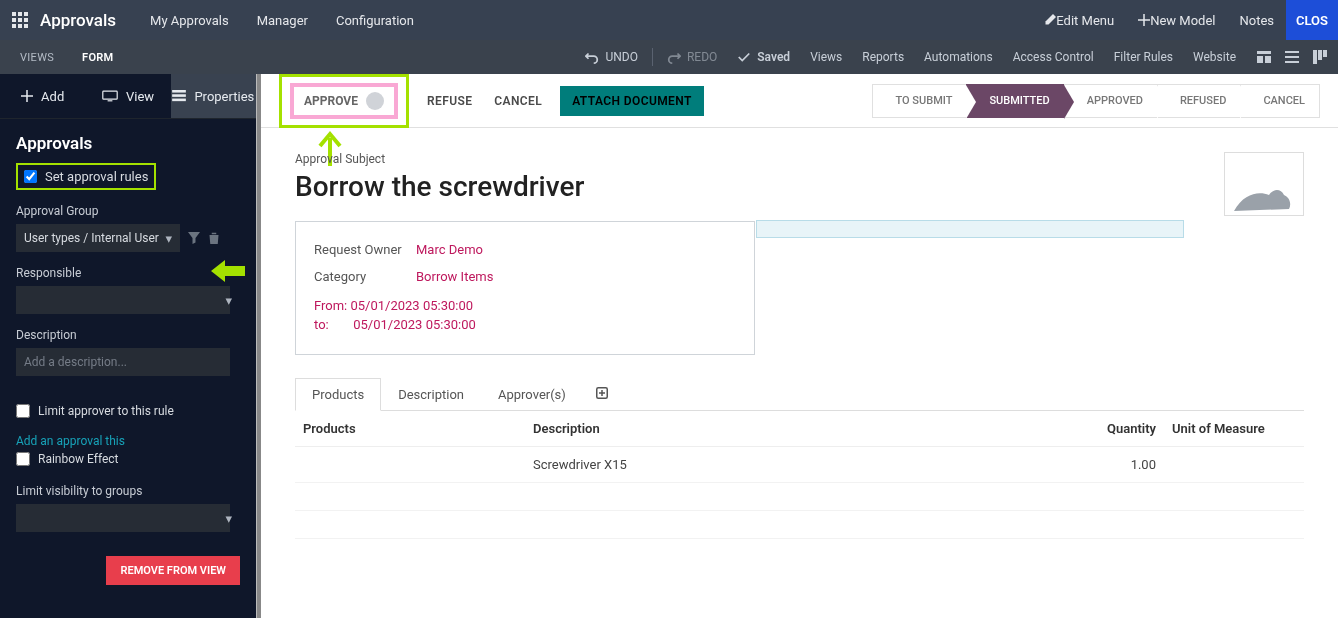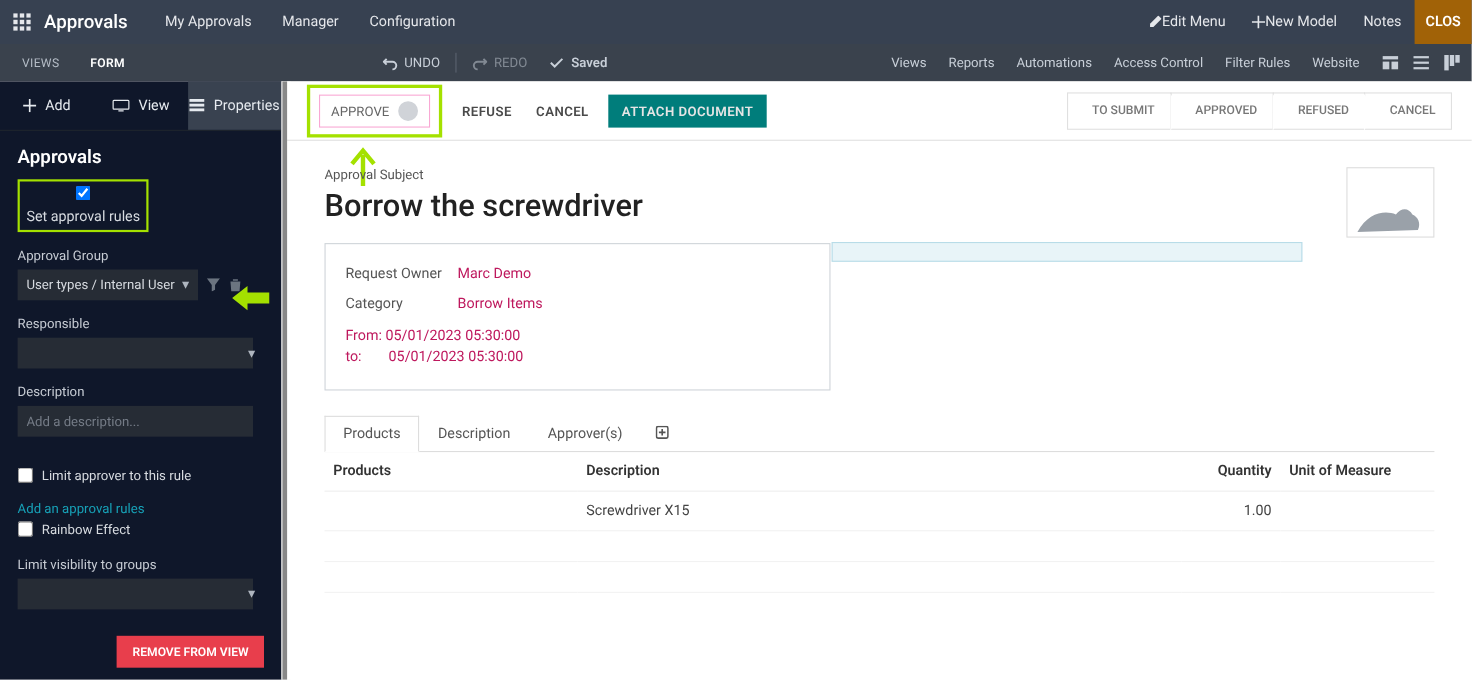--- a/index.html
+++ b/index.html
@@ -5,48 +5,48 @@
 * { margin: 0; padding: 0; box-sizing: border-box; font-family: -apple-system, BlinkMacSystemFont, "Segoe UI", Roboto, sans-serif; }
 body { width: 1338px; height: 618px; overflow: hidden; background: #fff; font-size: 13px; color: #333; }
 
 
 .topbar { height: 40px; background: #374151; display: flex; align-items: center; color: #e5e7eb; }
 .topbar .apps-icon { width: 18px; height: 18px; margin: 0 10px 0 12px; display: inline-flex; align-items: center; }
 .topbar .brand { font-size: 17px; font-weight: 500; margin-right: 20px; color: #fff; }
 .topbar .nav-item { padding: 0 14px; font-size: 13px; color: #e5e7eb; cursor: pointer; }
 .topbar .spacer { flex: 1; }
 .topbar .right-item { padding: 0 12px; font-size: 13px; color: #e5e7eb; cursor: pointer; display: inline-flex; align-items: center; gap: 0; }
-.topbar .close-btn { background: #a16207; color: #fff; padding: 13px 10px; height: 40px; display: flex; align-items: center; font-weight: 600; }
+.topbar .close-btn { background: #1d4ed8; color: #fff; padding: 13px 10px; height: 40px; display: flex; align-items: center; font-weight: 600; }
 
 
 .secondbar { height: 34px; background: #3a424d; display: flex; align-items: center; color: #dfe3e8; font-size: 12px; }
 .secondbar .left { display: flex; align-items: center; }
 .secondbar .views { padding: 0 14px 0 20px; color: #b4bcc6; font-size: 11px; letter-spacing: 0.3px; }
 .secondbar .form { padding: 0 14px; font-weight: 600; color: #fff; font-size: 11px; letter-spacing: 0.3px; }
-.secondbar .mid { flex: 1; display: flex; justify-content: flex-start; padding-left: 210px; }
+.secondbar .mid { flex: 1; display: flex; justify-content: flex-end; padding-left: 210px; }
 .secondbar .act { padding: 0 10px; display: inline-flex; align-items: center; gap: 6px; color: #c8cfd8; cursor: pointer; }
 .secondbar .divider { width: 1px; height: 18px; background: #5a6270; margin: 0 4px; }
 .secondbar .right { display: flex; align-items: center; }
 .secondbar .rlink { padding: 0 10px; color: #c8cfd8; cursor: pointer; }
 .secondbar .ricons { display: flex; padding: 0 10px; gap: 12px; }
 .secondbar .ricon { width: 16px; height: 16px; color: #c8cfd8; }
 
 
 .main-row { display: flex; height: calc(618px - 74px); }
 .sidebar { width: 256px; background: #0f172a; color: #d7dbe0; position: relative; display: flex; flex-direction: column; }
 .sidebar-scrollbar { position: absolute; right: -8px; top: 0; width: 8px; height: 100%; background: #f1f1f1; }
 .sidebar-scrollbar .thumb{ position:absolute; top:0; left:0; width:8px; height:45px; background:#c1c1c1;}
 .sidebar-tabs { display: flex; height: 45px; border-bottom: 1px solid #1f252d; }
 .sidebar-tabs .tab { flex: 1; display: flex; align-items: center; justify-content: center; gap: 8px; font-size: 13px; color: #e6eaef; cursor: pointer; }
 .sidebar-tabs .tab.active { background: #394250; }
 .sidebar-body { padding: 14px 16px; overflow: hidden; flex:1; }
 .sb-title { font-size: 17px; font-weight: 600; color: #fff; margin-bottom: 10px; }
 .sb-check-row { display: flex; align-items: center; gap: 8px; font-size: 12px; padding: 4px 0; }
 .sb-check-row input[type=checkbox]{ width:14px; height:14px; accent-color:#17a2b8;}
-.hlbox { border: 2px solid #a4e100; padding: 4px 6px; display: inline-flex; align-items:center; gap:8px;flex-direction:column; }
+.hlbox { border: 2px solid #a4e100; padding: 4px 6px; display: inline-flex; align-items:center; gap:8px; }
 .arrow-left { position: absolute; left: 195px; top: 95px; }
 .sb-label { font-size: 12px; color: #c7ccd4; margin-top: 14px; margin-bottom: 6px; }
 .sb-select { width: 164px; height: 28px; background: #262c35; border: none; color: #d7dbe0; font-size: 12px; padding: 0 8px; position: relative; }
 .sb-select-full { width: 214px; }
 .sb-select-wrap{ display:flex; align-items:center; gap:8px;}
 .sb-caret { position:absolute; right:8px; top:50%; transform:translateY(-50%); color:#aeb5bf; pointer-events:none;}
 .sb-icon-btn { color:#6b7480; cursor:pointer; }
 .sb-input { width: 214px; height: 28px; background: #262c35; border: none; color: #d7dbe0; font-size: 12px; padding: 0 8px; }
 .sb-input::placeholder { color: #757c87; }
 .sb-link { color: #17a2b8; font-size: 12px; margin-top: 12px; display: inline-block; cursor: pointer; }
@@ -54,23 +54,23 @@
 
 
 .content { flex:1; background:#fff; position:relative; border-left:1px solid #bbb;}
 .splitter { position:absolute; left:0; top:0; width:4px; height:100%; background:#888;}
 .content-inner{ padding: 0 0 0 4px;}
 
 
 .actionbar { height: 54px; display:flex; align-items:center; padding: 0 18px; border-bottom:1px solid #e0e0e0; justify-content:space-between;}
 .actions-left { display:flex; align-items:center; gap:14px; position:relative;}
 .abtn { font-size:12px; font-weight:600; letter-spacing:0.4px; color:#4a4a4a; cursor:pointer; padding:6px 4px;}
-.abtn.attach{ background:#007d7b; color:#e5e5e5; padding:8px 12px;}
+.abtn.attach{ background:#007d7b; color:#000000; padding:8px 12px;}
 .approve-wrap { border: 3px solid #a4e100; padding: 6px 8px; display:inline-flex; align-items:center;}
-.approve-inner { border:1px solid #f9a8d4; padding:5px 10px; display:inline-flex; align-items:center; gap:8px; font-size:12px; font-weight:400; color:#666;}
+.approve-inner { border:4px solid #f9a8d4; padding:5px 10px; display:inline-flex; align-items:center; gap:8px; font-size:12px; font-weight:700; color:#666;}
 .avatar-sm{ width:18px; height:18px; border-radius:50%; background:#d0d3d8; display:inline-block;}
 .arrow-up{ position:absolute; left:34px; top:54px;}
 .statusbar { display:flex; align-items:center;}
 .stat { padding:0 14px; height:34px; display:flex; align-items:center; font-size:11px; font-weight:500; color:#777; position:relative; border:1px solid #e0e0e0; margin-left:-1px;}
 .stat.active{ background:#6b4766; color:#fff; border-color:#6b4766;}
 .stat.active:after{ content:""; position:absolute; right:-10px; top:0; border-top:17px solid transparent; border-bottom:17px solid transparent; border-left:10px solid #6b4766; z-index:2;}
 .stat.active:before{ content:""; position:absolute; left:-1px; top:0; border-top:17px solid transparent; border-bottom:17px solid transparent; border-left:10px solid #fff; }
 .stat:not(.active):not(:first-child):before{content:""; position:absolute; left:-1px; top:0; border-top:17px solid transparent; border-bottom:17px solid transparent; border-left:10px solid #fff;}
 .stat .inner{ padding-left:8px;}
 .stat:first-child:before{display:none;}
@@ -268,21 +268,21 @@
       </div>
 
       <div class="sb-label">Description</div>
       <input class="sb-input" placeholder="Add a description..." style="">
 
       <div class="sb-check-row" style="margin-top:24px">
         <input type="checkbox" style="">
         <span>Limit approver to this rule</span>
       </div>
 
-      <span class="sb-link">Add an approval rules</span>
+      <span class="sb-link">Add an approval this</span>
 
       <div class="sb-check-row">
         <input type="checkbox" style="">
         <span>Rainbow Effect</span>
       </div>
 
       <div class="sb-label">Limit visibility to groups</div>
       <div style="position:relative">
         <div class="sb-select sb-select-full"></div>
         <span class="sb-caret">▾</span>
@@ -314,20 +314,23 @@
 
           <span class="arrow-up">
             <svg width="34" height="40" viewBox="0 0 34 40" fill="none" stroke="#a4e100" stroke-width="4">
                 <path d="M17 38 L17 10 M7 18 L17 6 L27 18"></path>
               </svg>
           </span>
         </div>
         <div class="statusbar">
           <span class="stat">
               <span class="inner">TO SUBMIT</span>
+            </span>
+          <span class="stat active">
+              <span class="inner">SUBMITTED</span>
             </span>
           <span class="stat">
               <span class="inner">APPROVED</span>
             </span>
           <span class="stat">
               <span class="inner">REFUSED</span>
             </span>
           <span class="stat">
               <span class="inner">CANCEL</span>
             </span>

